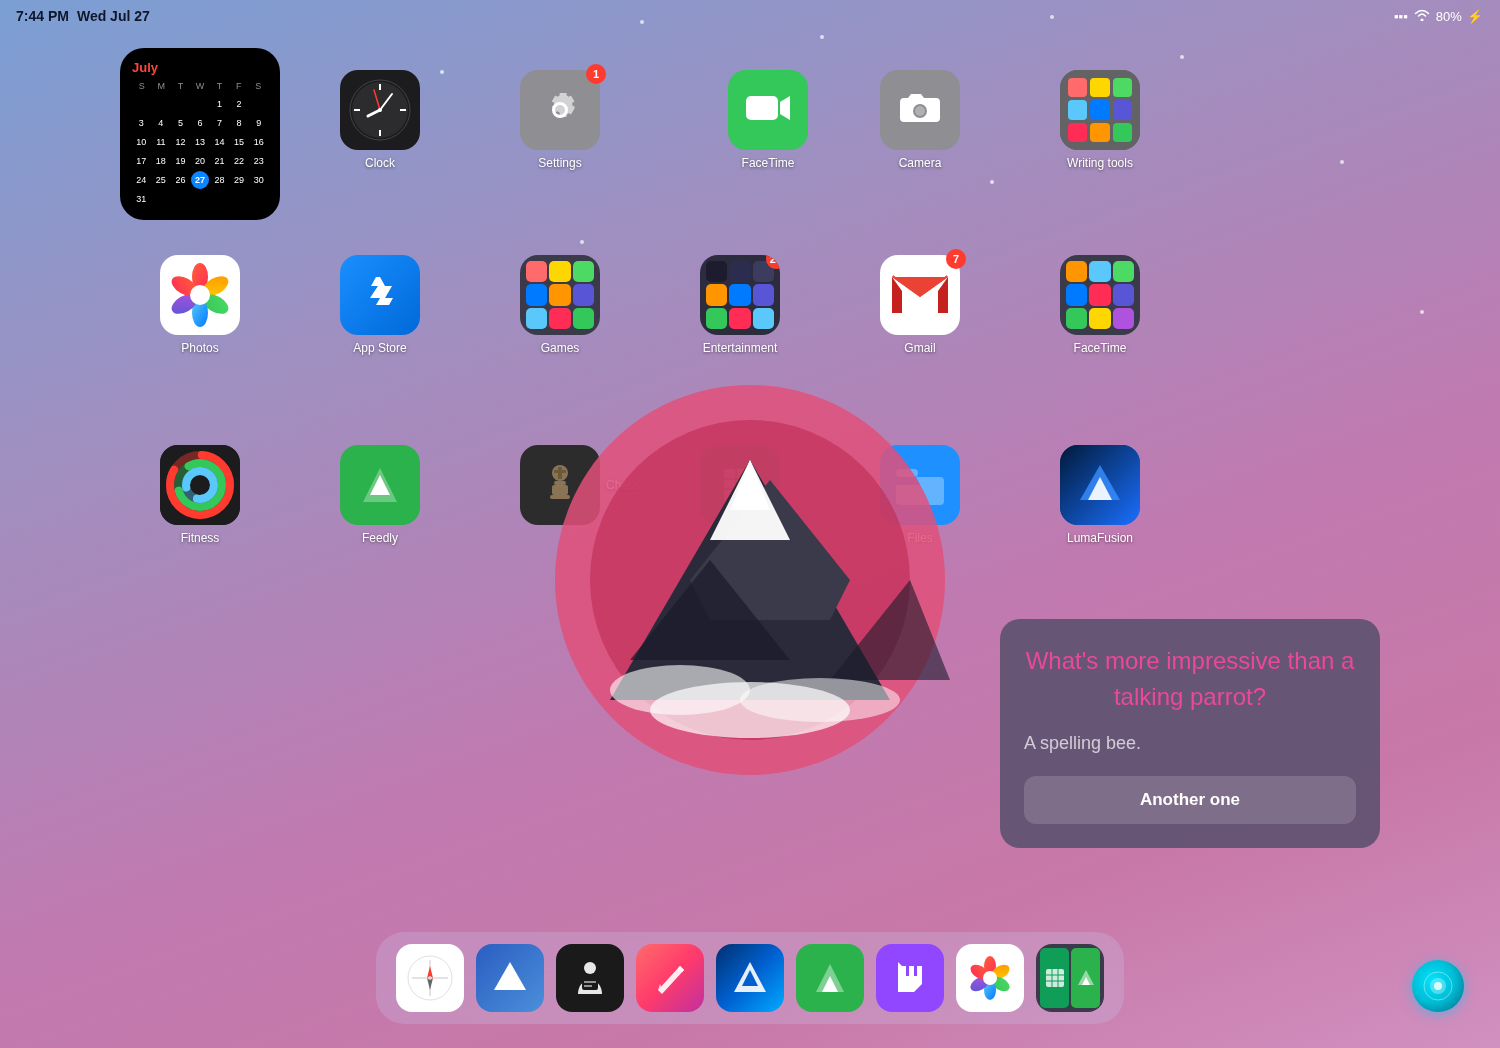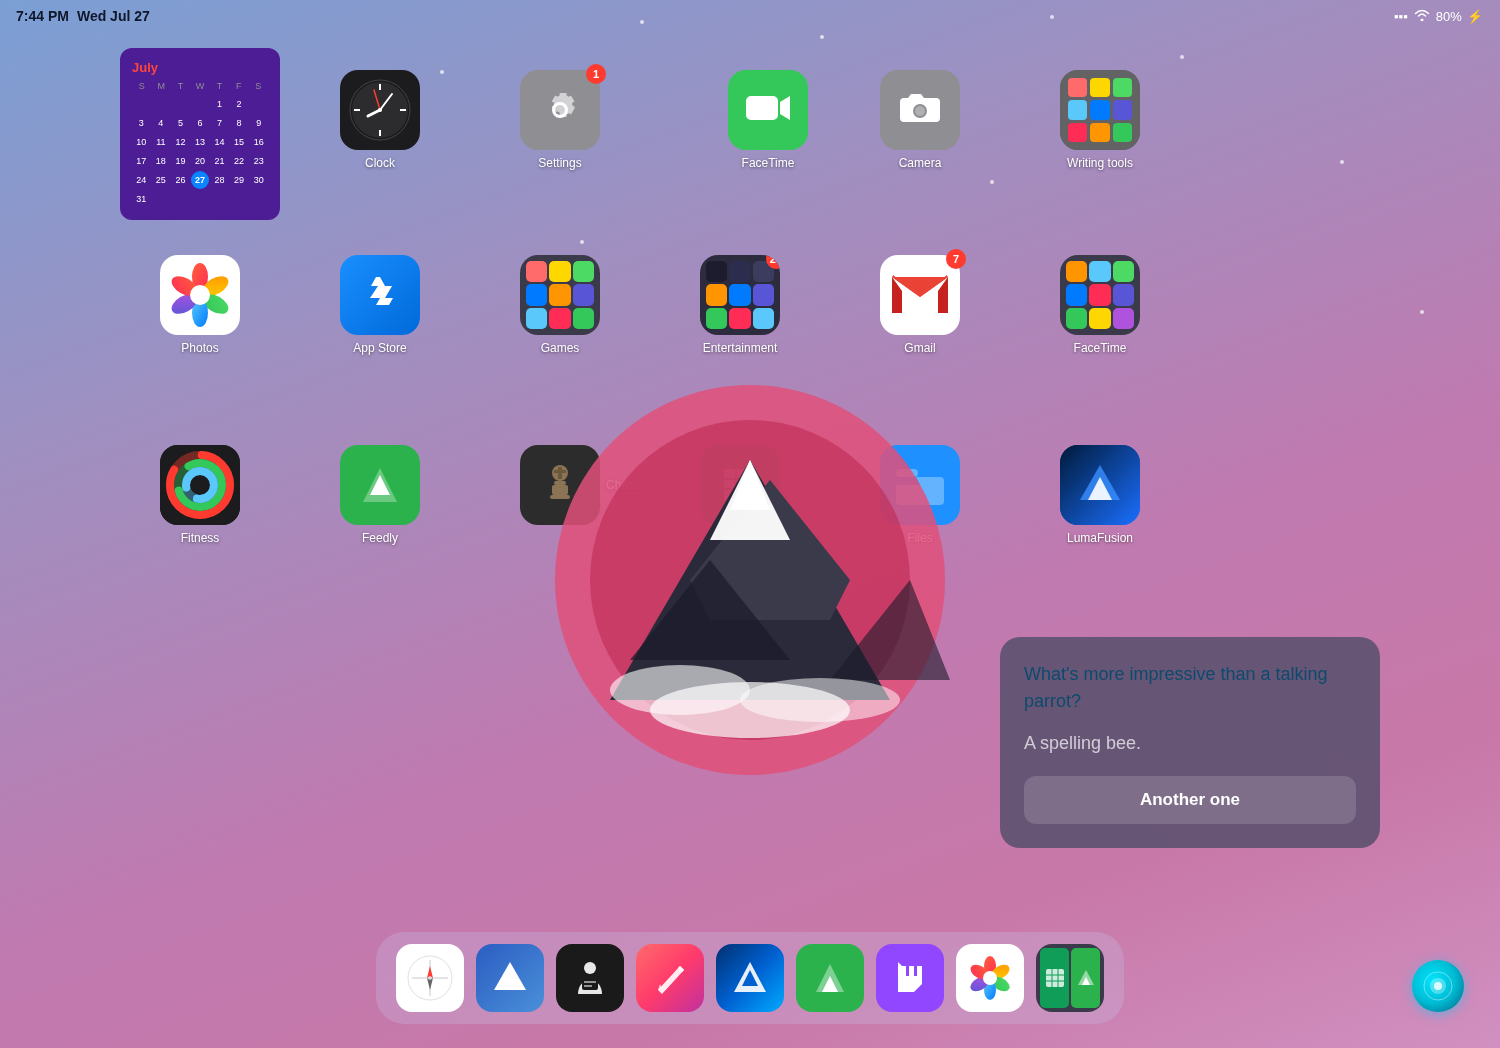--- a/index.html
+++ b/index.html
@@ -39,22 +39,22 @@
       font-size: 13px;
       font-weight: 500;
     }
 
     
     .calendar-widget {
       position: absolute;
       top: 48px;
       left: 120px;
       width: 160px;
-      background: #4c1d95;
-      border-radius: 12px;
+      background: #000000;
+      border-radius: 24px;
       padding: 12px;
       color: white;
     }
     .cal-header {
       font-size: 13px;
       font-weight: 600;
       color: #ff453a;
       margin-bottom: 6px;
     }
     .cal-days-header {
@@ -186,24 +186,25 @@
       bottom: 200px;
       right: 120px;
       width: 380px;
       background: rgba(90, 80, 110, 0.88);
       backdrop-filter: blur(20px);
       border-radius: 20px;
       padding: 24px;
       z-index: 50;
     }
     .joke-text {
-      color: #0c4a6e;
-      font-size: 18px;
+      color: #ec4899;
+      font-size: 24px;
       line-height: 1.5;
       margin-bottom: 16px;
+      text-align: center;
     }
     .joke-answer {
       color: rgba(255,255,255,0.7);
       font-size: 18px;
       line-height: 1.4;
       margin-bottom: 20px;
     }
     .joke-button {
       width: 100%;
       background: rgba(255,255,255,0.15);

